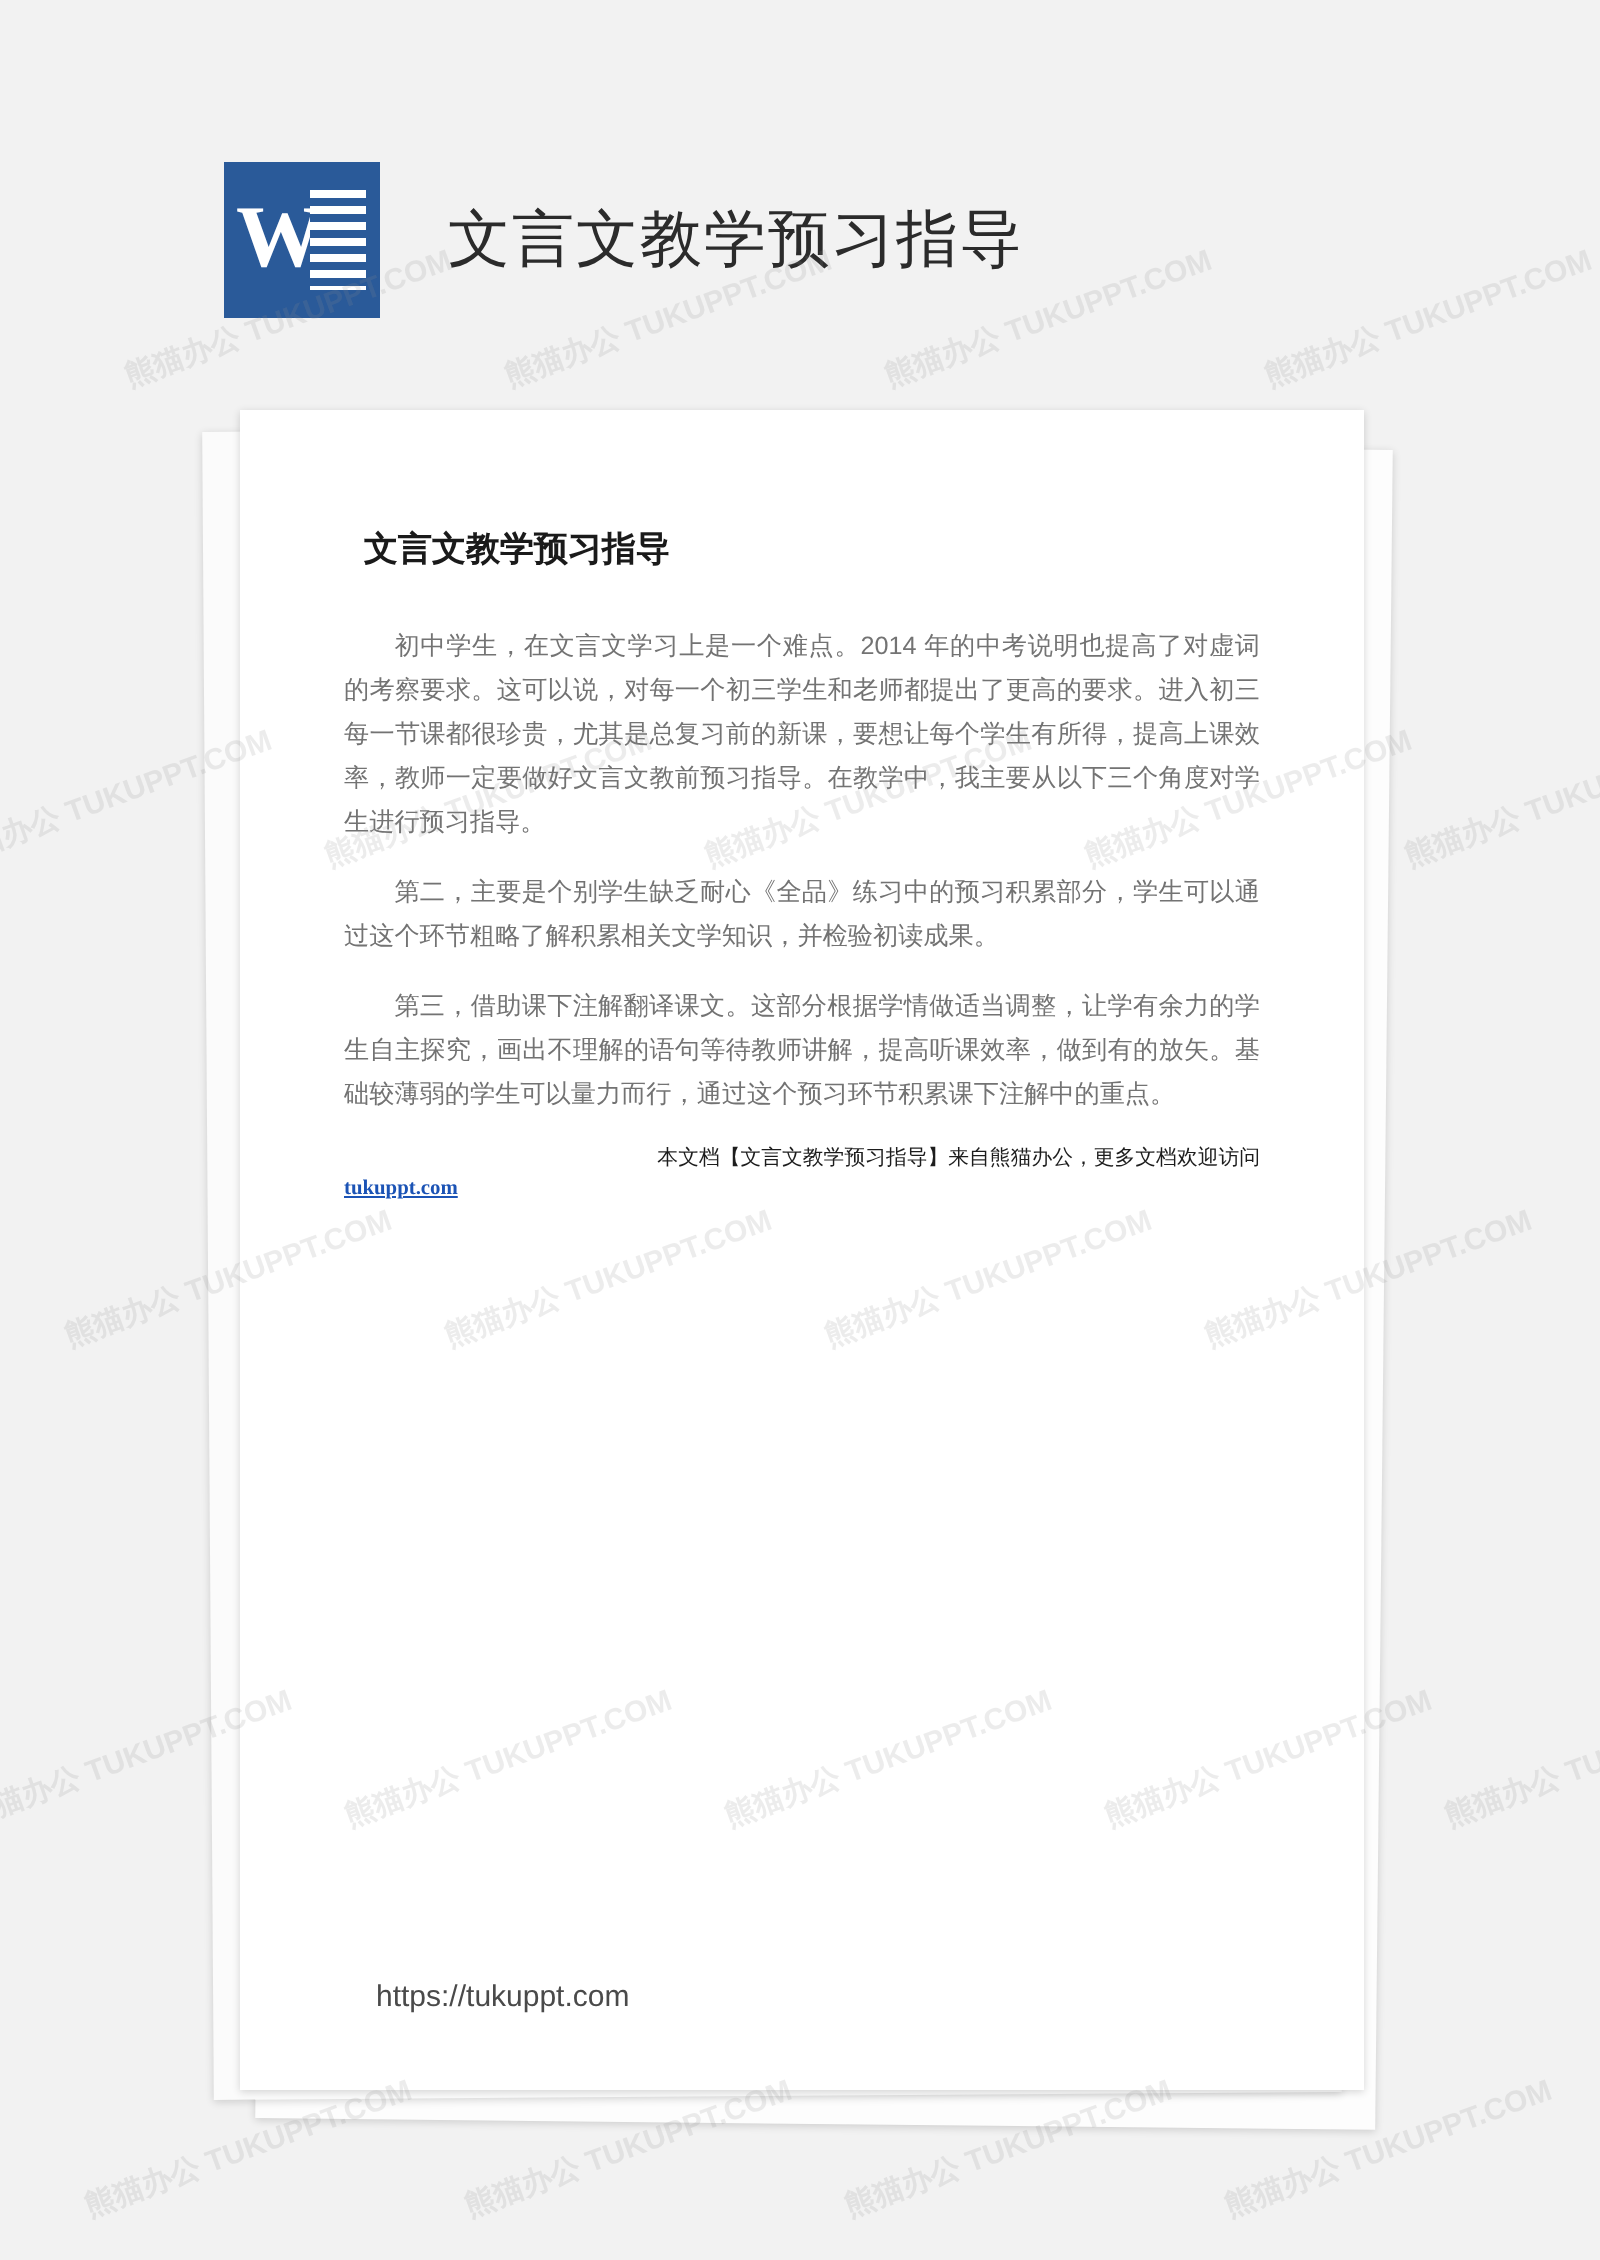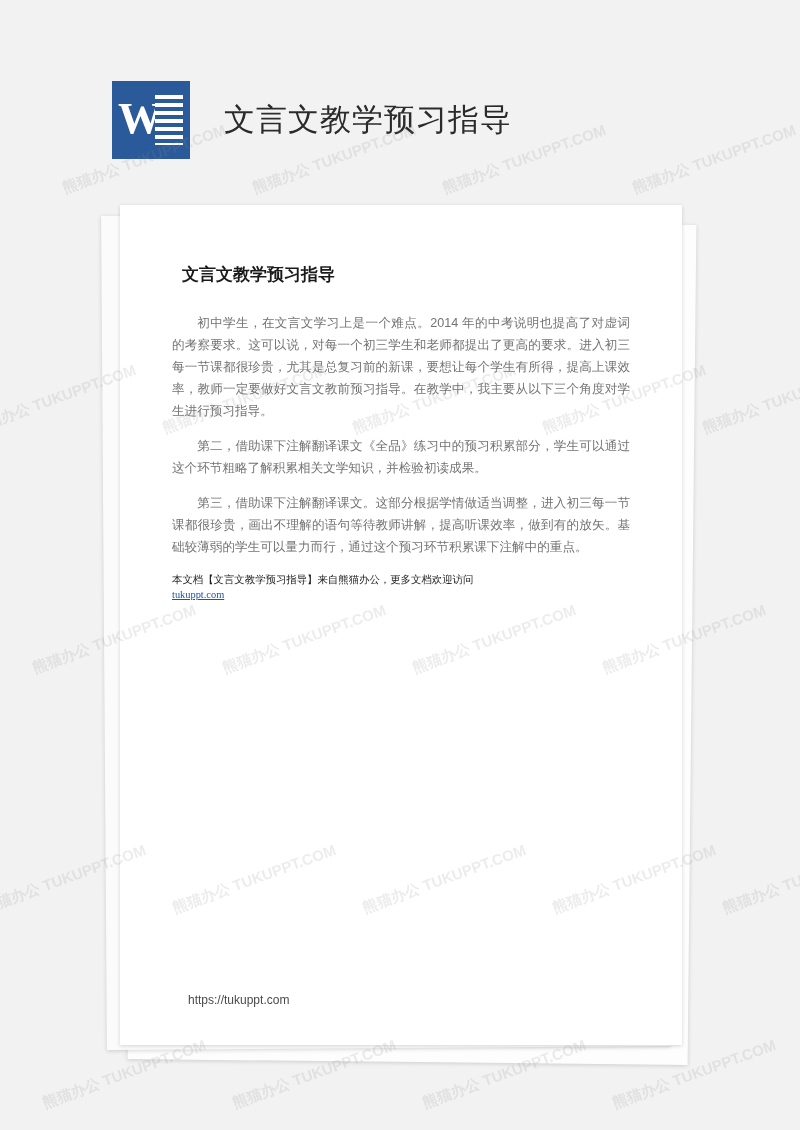--- a/index.html
+++ b/index.html
@@ -100,33 +100,35 @@
     text-indent: 2em;
     font-family: Liberation Sans, sans-serif;
   }
   .doc-footnote {
     font-size: 10.4px;
     line-height: 16px;
     color: #1d1d1d;
     margin: 14px 0 0 0;
     text-indent: 0;
     font-family: "Liberation Serif", serif;
+    text-align: right;
   }
   .doc-link {
     display: block;
     font-size: 10.4px;
     color: #1b53b5;
     text-decoration: underline;
     margin-top: 1px;
     font-family: "Liberation Serif", serif;
+    font-weight: bold;
   }
   .doc-bottom-url {
     position: absolute;
     left: 68px; bottom: 38px;
-    font-size: 12px;
+    font-size: 15px;
     color: #4a4a4a;
     font-family: "Liberation Sans", sans-serif;
   }
 
   
   .wm {
     position: absolute;
     color: rgba(140,140,140,0.17);
     font-size: 15px;
     font-weight: bold;
@@ -151,22 +153,22 @@
     <div class="header-title">文言文教学预习指导</div>
   </div>
 
   <div class="sheet sheet-back2"></div>
   <div class="sheet sheet-back1"></div>
 
   <div class="sheet sheet-front">
     <h1 class="doc-title">文言文教学预习指导</h1>
 
     <p class="doc-p">初中学生，在文言文学习上是一个难点。2014 年的中考说明也提高了对虚词的考察要求。这可以说，对每一个初三学生和老师都提出了更高的要求。进入初三每一节课都很珍贵，尤其是总复习前的新课，要想让每个学生有所得，提高上课效率，教师一定要做好文言文教前预习指导。在教学中，我主要从以下三个角度对学生进行预习指导。</p>
-    <p class="doc-p">第二，借助课下注解翻译课文《全品》练习中的预习积累部分，学生可以通过这个环节粗略了解积累相关文学知识，并检验初读成果。</p>
-    <p class="doc-p">第三，借助课下注解翻译课文。这部分根据学情做适当调整，进入初三每一节课都很珍贵，画出不理解的语句等待教师讲解，提高听课效率，做到有的放矢。基础较薄弱的学生可以量力而行，通过这个预习环节积累课下注解中的重点。</p>
+    <p class="doc-p">第二，主要是个别学生缺乏耐心《全品》练习中的预习积累部分，学生可以通过这个环节粗略了解积累相关文学知识，并检验初读成果。</p>
+    <p class="doc-p">第三，借助课下注解翻译课文。这部分根据学情做适当调整，让学有余力的学生自主探究，画出不理解的语句等待教师讲解，提高听课效率，做到有的放矢。基础较薄弱的学生可以量力而行，通过这个预习环节积累课下注解中的重点。</p>
 
     <p class="doc-footnote">本文档【文言文教学预习指导】来自熊猫办公，更多文档欢迎访问</p>
     <a href="#" class="doc-link">tukuppt.com</a>
 
     <div class="doc-bottom-url">https://tukuppt.com</div>
   </div>
 
   <div id="wm-layer">
       <div class="wm" style="left: 60px; top: 180px;">熊猫办公 TUKUPPT.COM</div>
       <div class="wm" style="left: 250px; top: 180px;">熊猫办公 TUKUPPT.COM</div>

